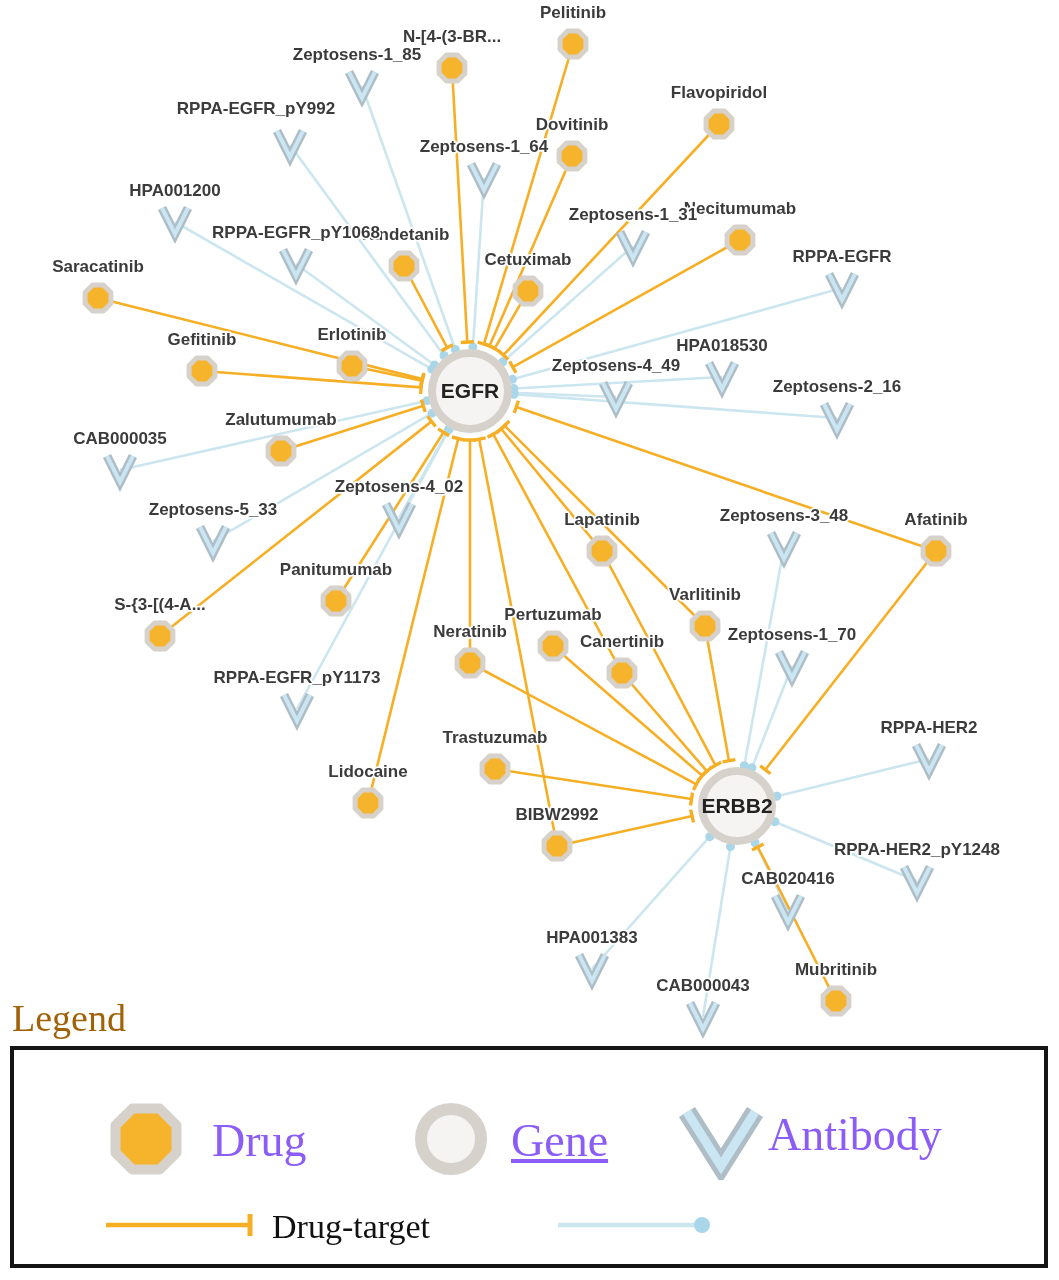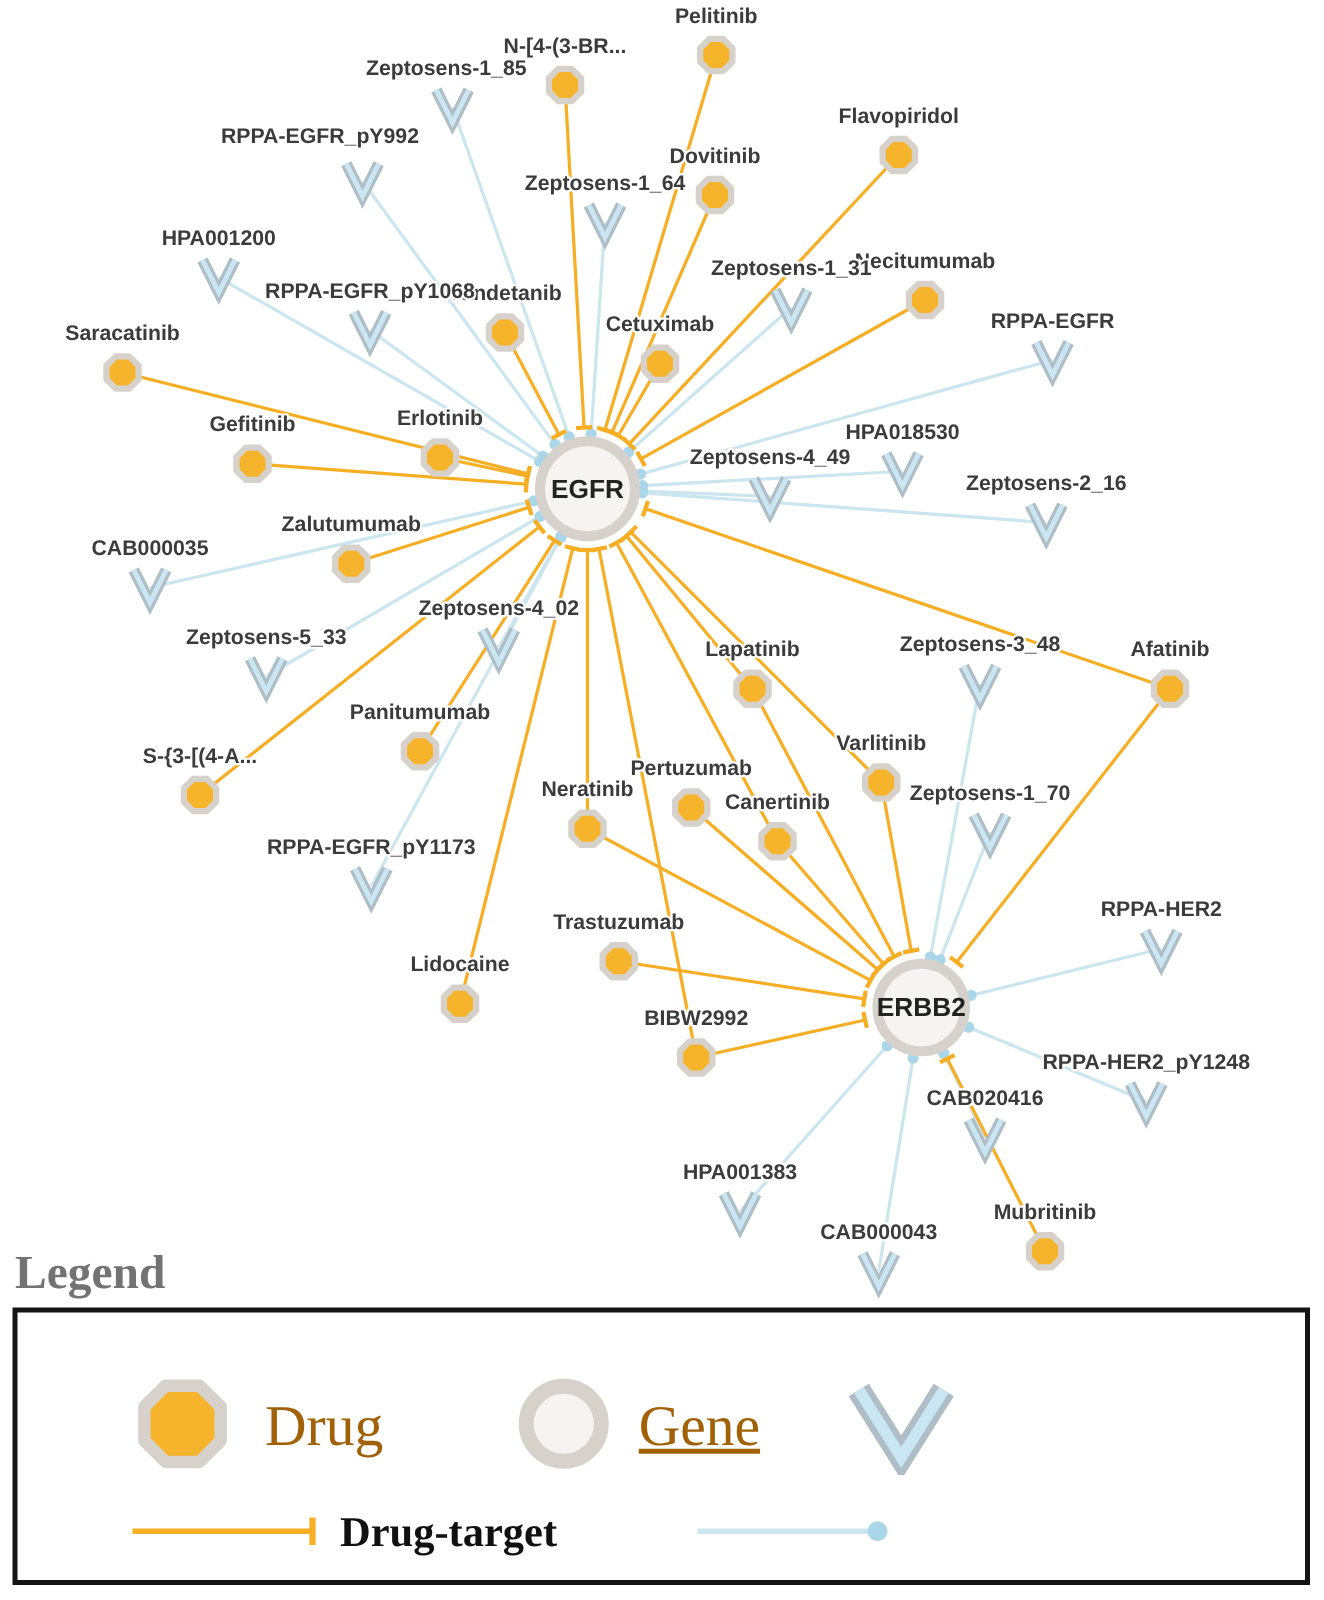--- a/index.html
+++ b/index.html
@@ -3,25 +3,25 @@
 <meta charset="utf-8">
 <style>
   html,body{margin:0;padding:0;background:#ffffff;}
   #figure{position:relative;width:1059px;height:1280px;background:#ffffff;overflow:hidden;
           font-family:"Liberation Sans",sans-serif;}
   #network-svg{position:absolute;left:0;top:0;}
   .node-label{font-family:"Liberation Sans",sans-serif;font-size:17px;font-weight:bold;
               fill:#3B3B3B;stroke:#ffffff;stroke-width:3.5px;paint-order:stroke;stroke-linejoin:round;}
   .gene-label{font-family:"Liberation Sans",sans-serif;font-size:21px;font-weight:bold;fill:#222222;}
   .legend-title{position:absolute;left:12px;top:996px;font-family:"Liberation Serif",serif;
-                font-size:38px;font-weight:bold;color:#737373;text-align:right;}
+                font-size:38px;font-weight:normal;color:#a16207;text-align:right;}
   .legend-box{position:absolute;left:10px;top:1046px;width:1030px;height:214px;
               border:4px solid #151515;background:#ffffff;}
   .legend-box .abs{position:absolute;}
-  .legend-node-label{font-family:"Liberation Serif",serif;font-size:46px;color:#a16207;}
+  .legend-node-label{font-family:"Liberation Serif",serif;font-size:46px;color:#8b5cf6;}
   .legend-edge-label{font-family:"Liberation Serif",serif;font-size:34px;color:#111;}
 </style>
 </head>
 <body>
 
 <div id="figure">
 
   <svg id="network-svg" width="1059" height="1280" viewBox="0 0 1059 1280">
       <g>
         <line x1="362" y1="86" x2="455.3132431024668" y2="349.52351061344797" stroke="#CCE6F0" stroke-width="2.6"></line>
@@ -255,26 +255,27 @@
 
     <svg class="abs" style="left:396px;top:48px;" width="82" height="82">
       <circle cx="41" cy="41" r="30" fill="#F6F4F2" stroke="#D6D1CB" stroke-width="12"></circle>
     </svg>
     <span class="abs legend-node-label" style="left:497px;top:64px;text-decoration:underline;">Gene</span>
 
     <svg class="abs" style="left:659px;top:44px;" width="96" height="86">
       <polyline points="14,18 48,72 82,18" fill="none" stroke="#AEBDC6" stroke-width="19" stroke-linejoin="miter"></polyline>
       <polyline points="14,18 48,72 82,18" fill="none" stroke="#C9E6F2" stroke-width="9" stroke-linejoin="miter"></polyline>
     </svg>
+    <span class="abs legend-node-label" style="left:754px;top:58px;">Antibody</span>
 
     <svg class="abs" style="left:86px;top:160px;" width="170" height="30">
       <line x1="6" y1="15" x2="150" y2="15" stroke="#F6AF25" stroke-width="4.5"></line>
       <line x1="150" y1="4" x2="150" y2="26" stroke="#F6AF25" stroke-width="5"></line>
     </svg>
-    <span class="abs legend-edge-label" style="left:258px;top:158px;font-weight:bold;">Drug-target</span>
+    <span class="abs legend-edge-label" style="left:258px;top:158px;">Drug-target</span>
 
     <svg class="abs" style="left:538px;top:160px;" width="170" height="30">
       <line x1="6" y1="15" x2="148" y2="15" stroke="#CCE6F0" stroke-width="4.5"></line>
       <circle cx="150" cy="15" r="8" fill="#A9D6E8"></circle>
     </svg>
 
   </div>
 </div>
 
 </body></html>

